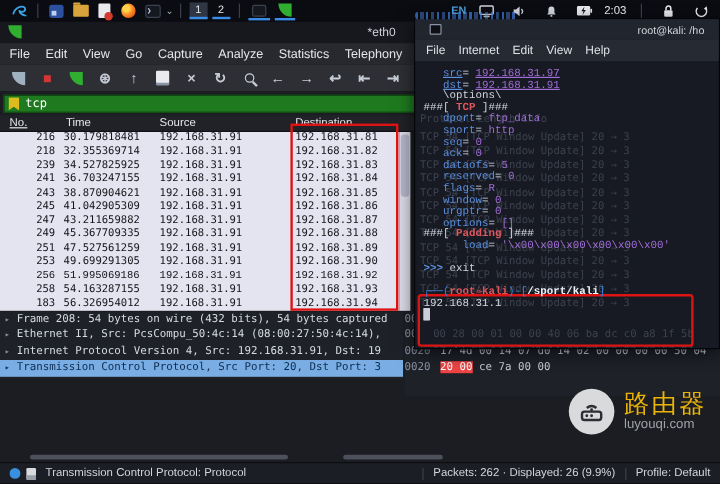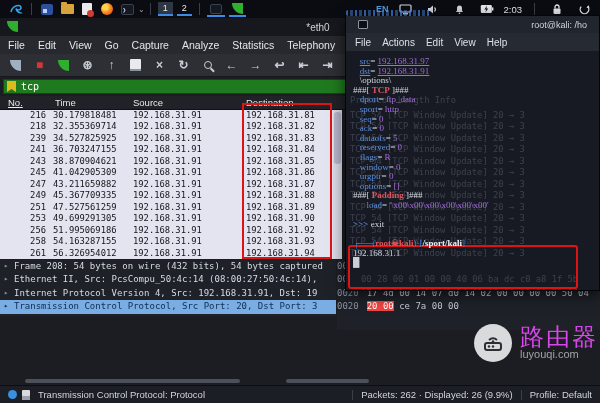--- a/index.html
+++ b/index.html
@@ -87,32 +87,32 @@
   .term-win{position:absolute;left:345px;top:15px;width:255px;height:276px;background:#171a23;z-index:30;
             border:1px solid #05060a;box-shadow:0 4px 14px rgba(0,0,0,.6);}
   .term-title{position:absolute;left:0;top:0;width:100%;height:17px;background:#21252e;display:flex;align-items:center;padding:0 12px;}
   .term-title .ticon{width:10px;height:9px;background:#0d0f15;border:1px solid #8a93a3;border-radius:1px;}
   .term-title .tt{margin-left:auto;font-size:9px;color:#cfd3da;white-space:nowrap;overflow:hidden;}
   .term-menu{position:absolute;left:0;top:17px;width:100%;height:18px;background:#262a33;display:flex;align-items:center;
              gap:11px;padding-left:9px;font-size:10px;color:#dde0e6;}
   .term-bleed{position:absolute;left:0;top:36px;right:0;bottom:0;overflow:hidden;opacity:.30;}
   .bleed-row{position:absolute;white-space:nowrap;color:#8d97ad;font-size:8.8px;font-family:"DejaVu Sans Mono",monospace;}
   .term-content{position:absolute;left:0;top:36px;right:0;bottom:0;padding:5px 0 0 7px;overflow:hidden;}
-  .tl{position:relative;height:9.6px;line-height:9.6px;font-size:9px;font-family:Liberation Serif, serif;
+  .tl{position:relative;height:9.6px;line-height:9.6px;font-size:9px;font-family:Liberation Mono, monospace;
       white-space:pre;z-index:3;}
   .tl .wh{color:#d2d6de;} .tl .bl{color:#5b8fdf;} .tl .lb{color:#3f80da;} .tl .pu{color:#a06cd5;}
   .tl .re{color:#e0565e;} .tl .wb{color:#eef2f8;font-weight:bold;}
   .tl .u{text-decoration:underline;} .tl .b{font-weight:bold;}
   .tl .cur{background:#c9ced8;color:#c9ced8;}
   .term-redbox{position:absolute;left:2px;top:229px;width:230px;height:44px;border:2.5px solid #dd1414;border-radius:3px;z-index:2;}
 
   
   .wm{position:absolute;left:474px;top:324px;z-index:40;display:flex;align-items:center;gap:8px;}
   .wm-ico{width:38px;height:38px;border-radius:50%;background:#d9dadc;display:flex;align-items:center;justify-content:center;}
-  .wm-txt .cn{font-size:24px;color:#d946ef;letter-spacing:2px;line-height:22px;}
+  .wm-txt .cn{font-size:21px;color:#eab308;letter-spacing:2px;line-height:22px;}
   .wm-txt .en{font-size:11px;color:#9fa3a8;line-height:13px;}
 
   svg{display:block;}
 </style>
 </head>
 <body>
 
 <div class="screen">
 
   <div class="taskbar">
@@ -310,34 +310,34 @@
           <span class="c-time">47.527561259</span>
           <span class="c-src">192.168.31.91</span>
           <span class="c-dst">192.168.31.89</span>
         </div>
         <div class="pkt-row" style="top: 103.14px;">
           <span class="c-no">253</span>
           <span class="c-time">49.699291305</span>
           <span class="c-src">192.168.31.91</span>
           <span class="c-dst">192.168.31.90</span>
         </div>
-        <div class="pkt-row" style="top: 114.6px;">
+        <div class="pkt-row" style="top: 114.6px; font-family: Liberation Mono, monospace;">
           <span class="c-no">256</span>
           <span class="c-time">51.995069186</span>
           <span class="c-src">192.168.31.91</span>
           <span class="c-dst">192.168.31.92</span>
         </div>
         <div class="pkt-row" style="top: 126.06px;">
           <span class="c-no">258</span>
           <span class="c-time">54.163287155</span>
           <span class="c-src">192.168.31.91</span>
           <span class="c-dst">192.168.31.93</span>
         </div>
         <div class="pkt-row" style="top: 137.52px;">
-          <span class="c-no">261</span>
+          <span class="c-no">183</span>
           <span class="c-time">56.326954012</span>
           <span class="c-src">192.168.31.91</span>
           <span class="c-dst">192.168.31.94</span>
         </div>
       </div>
     <div class="vscroll">
         <span class="thumb"></span>
       </div>
     <div class="redbox-list"></div>
     <div class="detail-pane" id="detail-pane">
@@ -367,21 +367,21 @@
     </div>
   </div>
 
   <div class="term-win">
     <div class="term-title">
       <span class="ticon"></span>
       <span class="tt">root@kali: /ho</span>
     </div>
     <div class="term-menu" id="term-menubar">
         <span>File</span>
-        <span>Actions</span>
+        <span>Internet</span>
         <span>Edit</span>
         <span>View</span>
         <span>Help</span>
       </div>
     <div class="term-bleed" id="term-bleed">
         <div class="bleed-row" style="left: 4px; top: 43px;">Protocol   Length Info</div>
         <div class="bleed-row" style="left: 4px; top: 58px;">TCP      54 [TCP Window Update] 20 → 3</div>
         <div class="bleed-row" style="left: 4px; top: 69.46px;">TCP      54 [TCP Window Update] 20 → 3</div>
         <div class="bleed-row" style="left: 4px; top: 80.92px;">TCP      54 [TCP Window Update] 20 → 3</div>
         <div class="bleed-row" style="left: 4px; top: 92.38px;">TCP      54 [TCP Window Update] 20 → 3</div>

